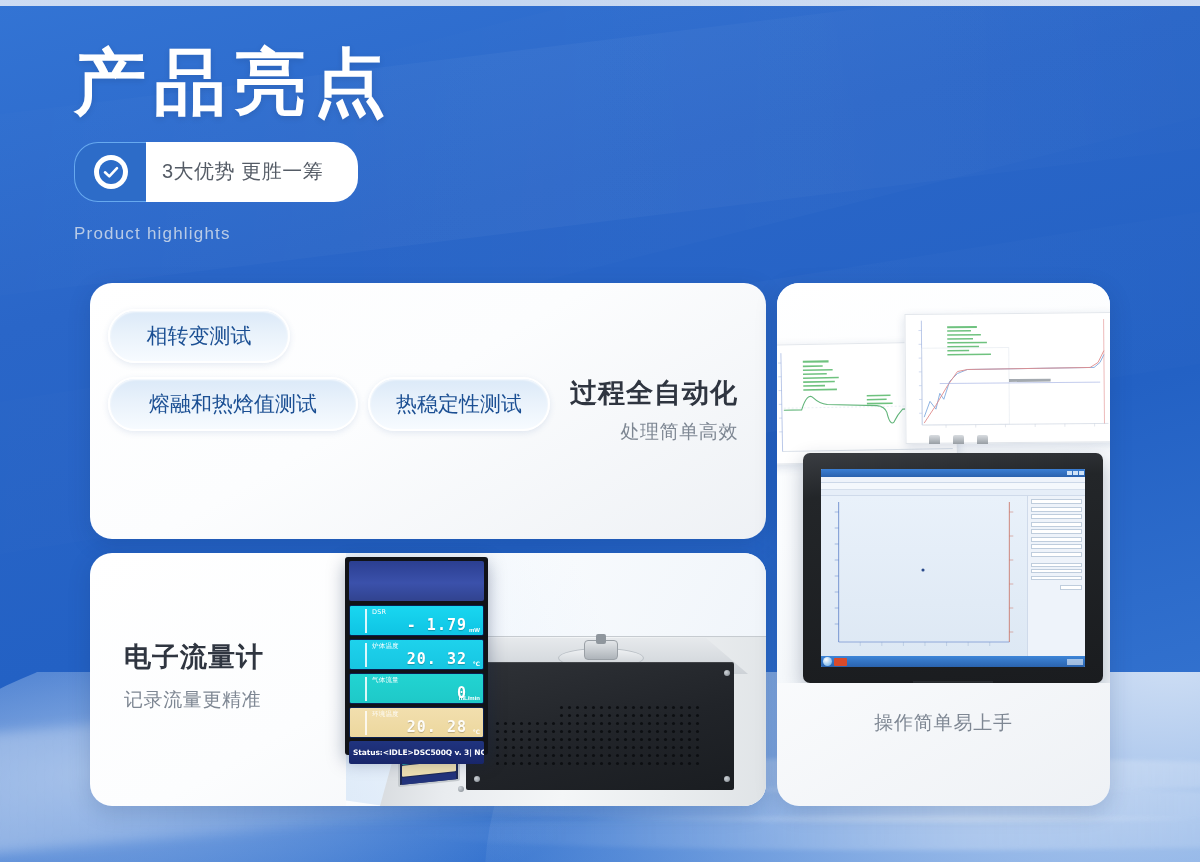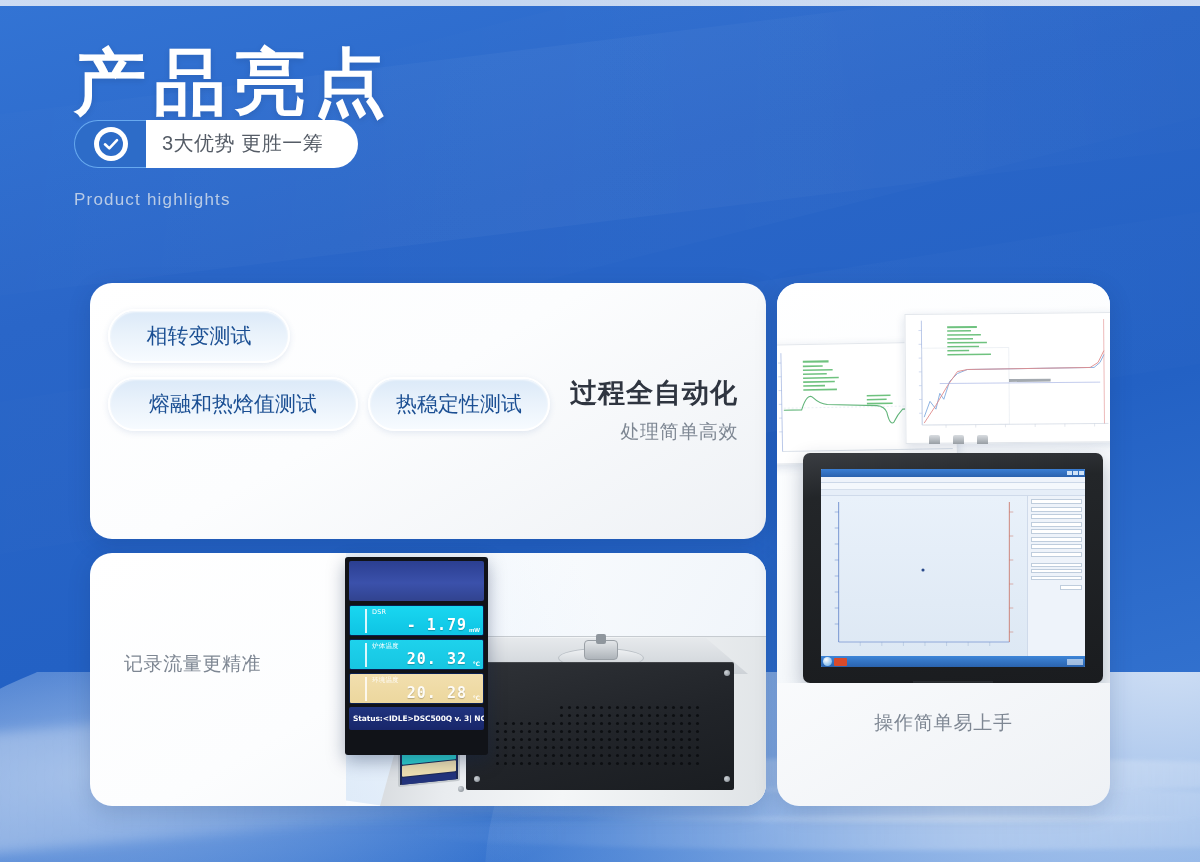--- a/index.html
+++ b/index.html
@@ -63,21 +63,21 @@
   }
 
   
   .header { position: absolute; left: 74px; top: 44px; width: 640px; }
   .title-cn {
     font-size: 72px; font-weight: bold; color: #ffffff;
     letter-spacing: 8px; line-height: 1.05;
     font-family: "DejaVu Serif", "Liberation Serif", serif;
     text-shadow: 0 2px 6px rgba(0,0,0,.10);
   }
-  .badge-row { display: flex; align-items: stretch; height: 48px; width: 284px; }
+  .badge-row { display: flex; align-items: stretch; margin-top: 22px; height: 60px; width: 284px; }
   .badge-check {
     width: 72px; background: #2d6cc8;
     border: 1px solid #67a9ef;
     border-right: none;
     border-radius: 24px 0 0 24px;
     display: flex; align-items: center; justify-content: center;
   }
   .check-circle {
     width: 34px; height: 34px; border-radius: 50%; background: #ffffff;
     display: flex; align-items: center; justify-content: center;
@@ -386,20 +386,21 @@
 
     <div class="feature-text">
       <div class="feature-h">过程全自动化</div>
       <div class="feature-sub">处理简单高效</div>
     </div>
   </div>
 
   <div class="card" id="card-flow">
 
     <div class="flow-text">
+      <div class="flow-h">电子流量计</div>
       <div class="flow-sub">记录流量更精准</div>
     </div>
 
     <div class="instrument">
       <div class="instr-bg"></div>
       <div class="instr-diag"></div>
 
       <div class="base"></div>
       <div class="body-top"></div>
       <div class="lid-ring"></div>
@@ -628,20 +629,26 @@
         <span class="lbl">DSR</span>
         <span class="val">- 1.79</span>
         <span class="unit">mW</span>
       </div>
       <div class="p-row p-furn">
         <span class="bar"></span>
         <span class="lbl">炉体温度</span>
         <span class="val">20. 32</span>
         <span class="unit">℃</span>
       </div>
+      <div class="p-row p-gas">
+        <span class="bar"></span>
+        <span class="lbl">气体流量</span>
+        <span class="val">0</span>
+        <span class="unit">mL/min</span>
+      </div>
       <div class="p-row p-amb">
         <span class="bar"></span>
         <span class="lbl">环境温度</span>
         <span class="val">20. 28</span>
         <span class="unit">℃</span>
       </div>
     </div>
 
     <div class="panel-status">Status:&lt;IDLE&gt;DSC500Q  v. 3| NC</div>
   </div>

